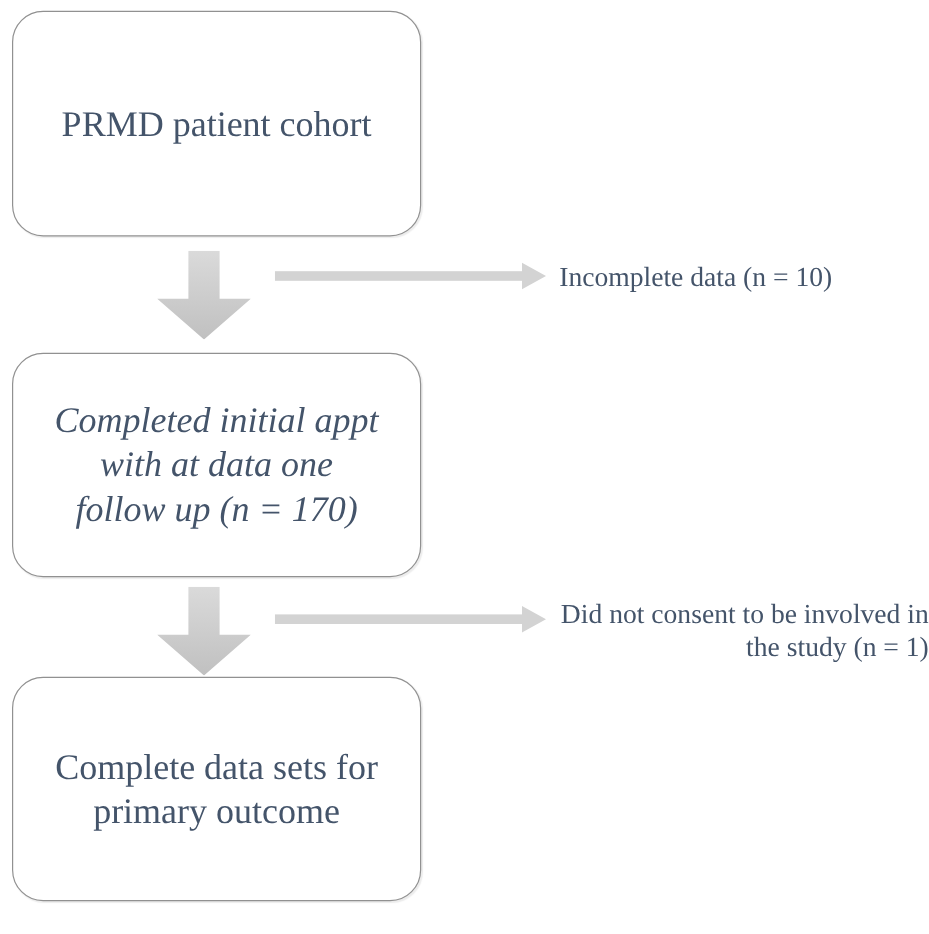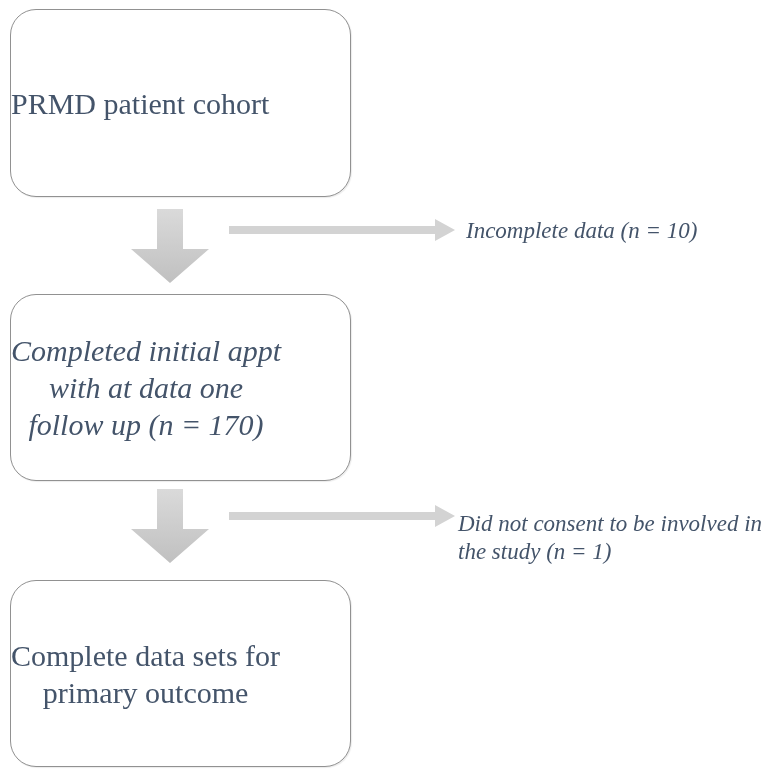--- a/index.html
+++ b/index.html
@@ -24,48 +24,48 @@
   }
   .node-box {
     position: absolute;
     left: 10px;
     width: 341px;
     border: 1.5px solid var(--box-border);
     border-radius: 26px;
     background: var(--background);
     display: flex;
     align-items: center;
+    justify-content: center;
     text-align: center;
     color: var(--text);
     font-size: 30px;
     line-height: 37px;
     box-shadow: 1px 1px 1px rgba(0,0,0,0.08);
   }
   .node-box .line { display: block; }
   #node-1 { top: 9px;   height: 188px; }
   #node-2 { top: 294px; height: 187px; font-style: italic; }
-  #node-3 { top: 580px; height: 187px; }
+  #node-3 { top: 564px; height: 187px; }
 
   .block-arrow { position: absolute; left: 131px; width: 78px; height: 74px; }
   #block-arrow-1 { top: 209px; }
   #block-arrow-2 { top: 489px; }
 
   .side-arrow { position: absolute; left: 229px; width: 226px; height: 26px; }
   #side-arrow-1 { top: 217px; }
   #side-arrow-2 { top: 503px; }
 
   .exclusion-label {
     position: absolute;
     color: var(--text);
     font-size: 23px;
     line-height: 28px;
-    font-style: italic;
   }
   #exclusion-1 { left: 466px; top: 217px; white-space: nowrap; }
-  #exclusion-2 { left: 458px; top: 498px; width: 316px; text-align: left; margin-top: 12px; }
+  #exclusion-2 { left: 458px; top: 498px; width: 316px; text-align: right; }
 
   .svg-defs { position: absolute; width: 0; height: 0; }
 </style>
 </head>
 <body>
 
 <div class="canvas">
 
   <svg class="svg-defs" aria-hidden="true">
     <defs>

